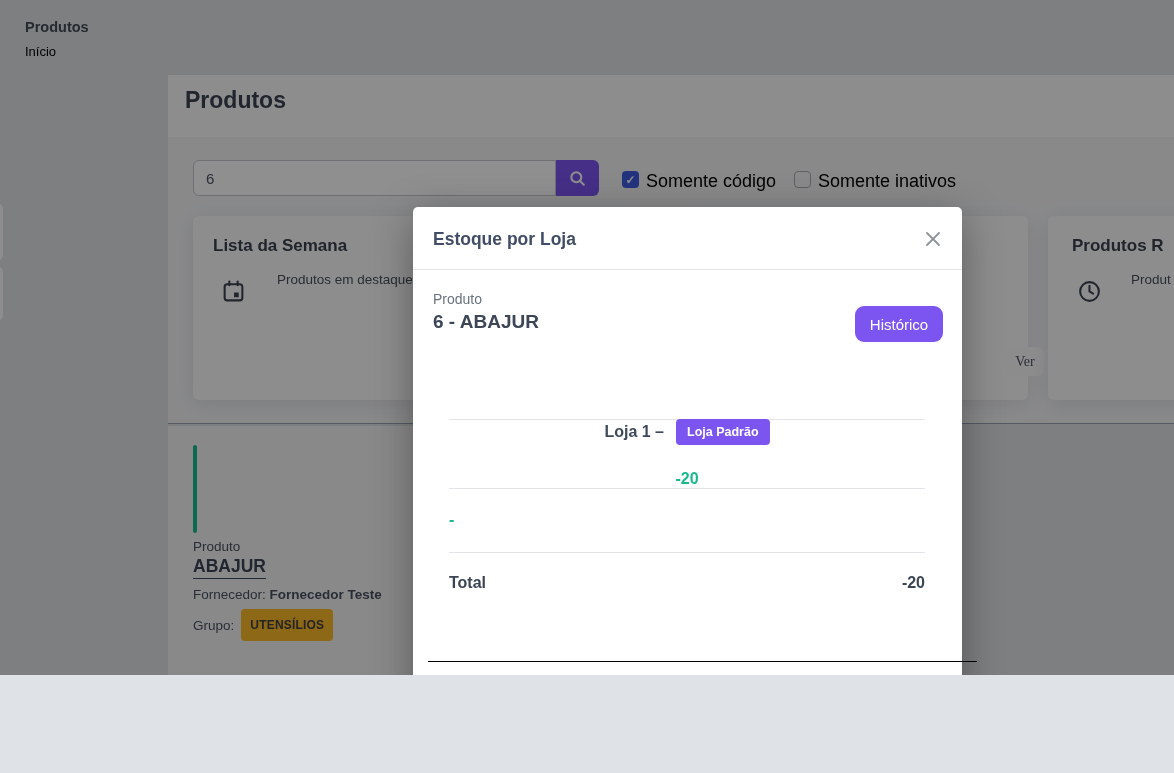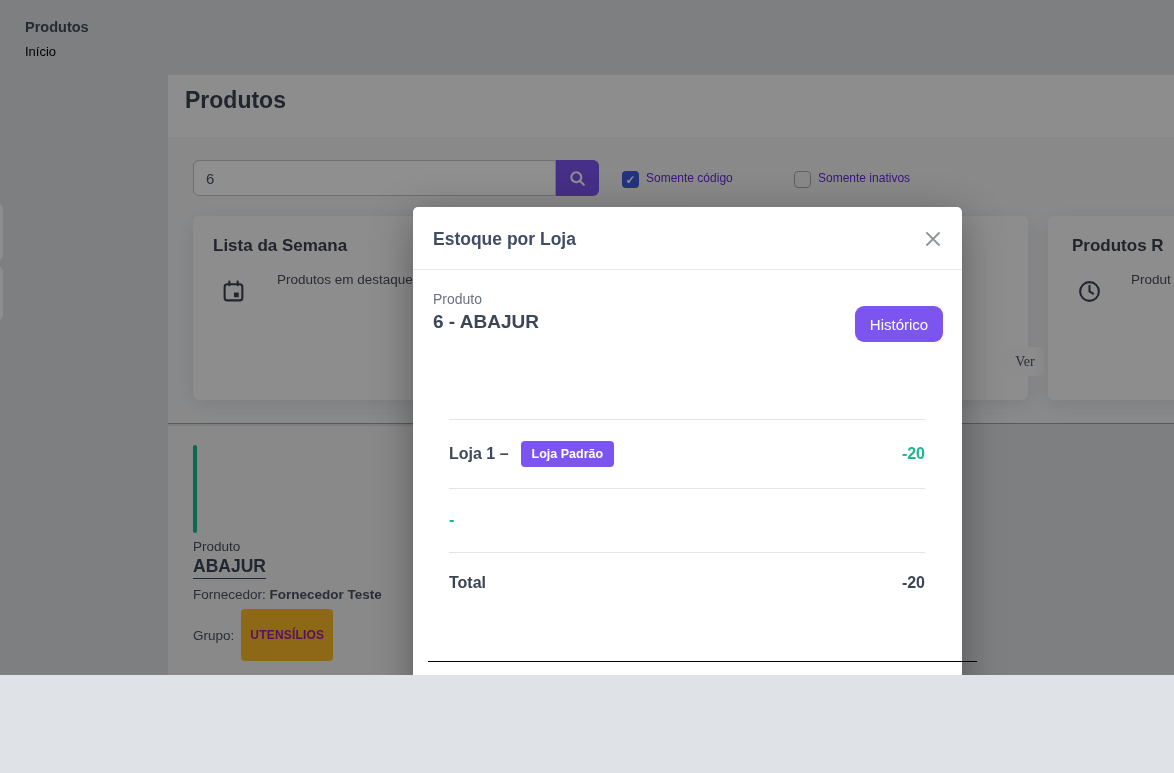--- a/index.html
+++ b/index.html
@@ -29,41 +29,41 @@
 
   
   .search-input{left:193px;top:160px;width:363px;height:36px;border:1px solid #c6c6cf;
     border-radius:6px 0 0 6px;background:#fff;padding:0 12px;font-size:15px;color:#4a5160;
     font-family:"Liberation Sans",sans-serif;outline:none;}
   .search-btn{left:556px;top:160px;width:43px;height:36px;border:none;background:var(--accent);
     border-radius:0 6px 6px 0;display:flex;align-items:center;justify-content:center;cursor:pointer;}
   .cb{width:17px;height:17px;border-radius:4px;display:flex;align-items:center;justify-content:center;}
   .cb.checked{background:var(--cbblue);color:#fff;font-size:12px;font-weight:700;}
   .cb.unchecked{border:1.5px solid #a6abb4;background:transparent;}
-  .cb-label{font-size:12px;color:#6d28d9;text-align:right;}
+  .cb-label{font-size:18px;color:#000000;text-align:right;}
 
   
   .mini-card{background:#fcfcfe;border-radius:6px;height:184px;
              box-shadow:0 4px 20px rgba(30,35,45,.10);}
   .mini-title{font-size:17px;font-weight:700;color:#3b424e;}
   .mini-desc{font-size:13.5px;color:var(--text);white-space:nowrap;}
   .icon-dark{color:#3b4350;}
   .ver-btn{left:1006px;top:347px;width:38px;height:29px;border:none;border-radius:7px;
     background:#fafafc;color:#4a5260;font-size:14px;cursor:pointer;
     font-family:Liberation Serif, serif;}
 
   
   .teal-bar{left:193px;top:445px;width:3.5px;height:88px;background:var(--teal);border-radius:2px;}
   .prod-label{left:193px;top:539px;font-size:13.5px;color:var(--text);}
   .prod-link{left:193px;top:556px;font-size:17.5px;font-weight:700;color:#3c4656;
              border-bottom:1.5px solid #3f4a5a;padding-bottom:1px;cursor:pointer;}
   .prod-meta{left:193px;top:587px;font-size:13.5px;color:#4a5160;}
   .prod-group{left:193px;top:609px;font-size:13.5px;color:#4a5160;display:flex;align-items:center;gap:7px;}
   .badge{display:inline-block;border-radius:4px;font-weight:700;}
-  .badge-amber{background:var(--yellow);color:#a21caf;font-size:12px;padding:19px 9px;letter-spacing:.2px;}
+  .badge-amber{background:var(--yellow);color:#404040;font-size:12px;padding:9px 9px;letter-spacing:.2px;}
 
   
   .backdrop{left:0;top:0;width:1174px;height:773px;background:rgba(0,0,0,0.44);z-index:40;}
   .modal{left:413px;top:207px;width:549px;height:526px;background:#fff;border-radius:5px;
          box-shadow:0 10px 40px rgba(0,0,0,.35);z-index:50;}
   .modal .abs{position:absolute;}
   .m-header{left:0;top:0;width:100%;height:63px;border-bottom:1px solid #e8e8ec;}
   .m-title{left:20px;top:22px;font-size:17.5px;font-weight:700;color:#414d66;}
   .m-close{right:17px;top:20px;width:24px;height:24px;background:none;border:none;cursor:pointer;
            display:flex;align-items:center;justify-content:center;}
@@ -170,21 +170,21 @@
         </svg>
       </span>
     </button>
 
     <div class="abs m-prod-label">Produto</div>
     <div class="abs m-prod-name">6 - ABAJUR</div>
     <button class="abs hist-btn">Histórico</button>
 
     <div class="abs m-hr" style="top:212px;"></div>
 
-    <div class="abs m-row" style="top:212px;height:69px;">
+    <div class="abs m-row" style="top:212px;height:69px;flex-direction:column;">
       <span class="store-cell">
         <span>Loja 1 –</span>
         <span class="badge badge-purple">Loja Padrão</span>
       </span>
       <span class="qty">-20</span>
     </div>
     <div class="abs m-hr" style="top:281px;"></div>
 
     <div class="abs m-row" style="top:281px;height:64px;">
       <span class="qty">-</span>

